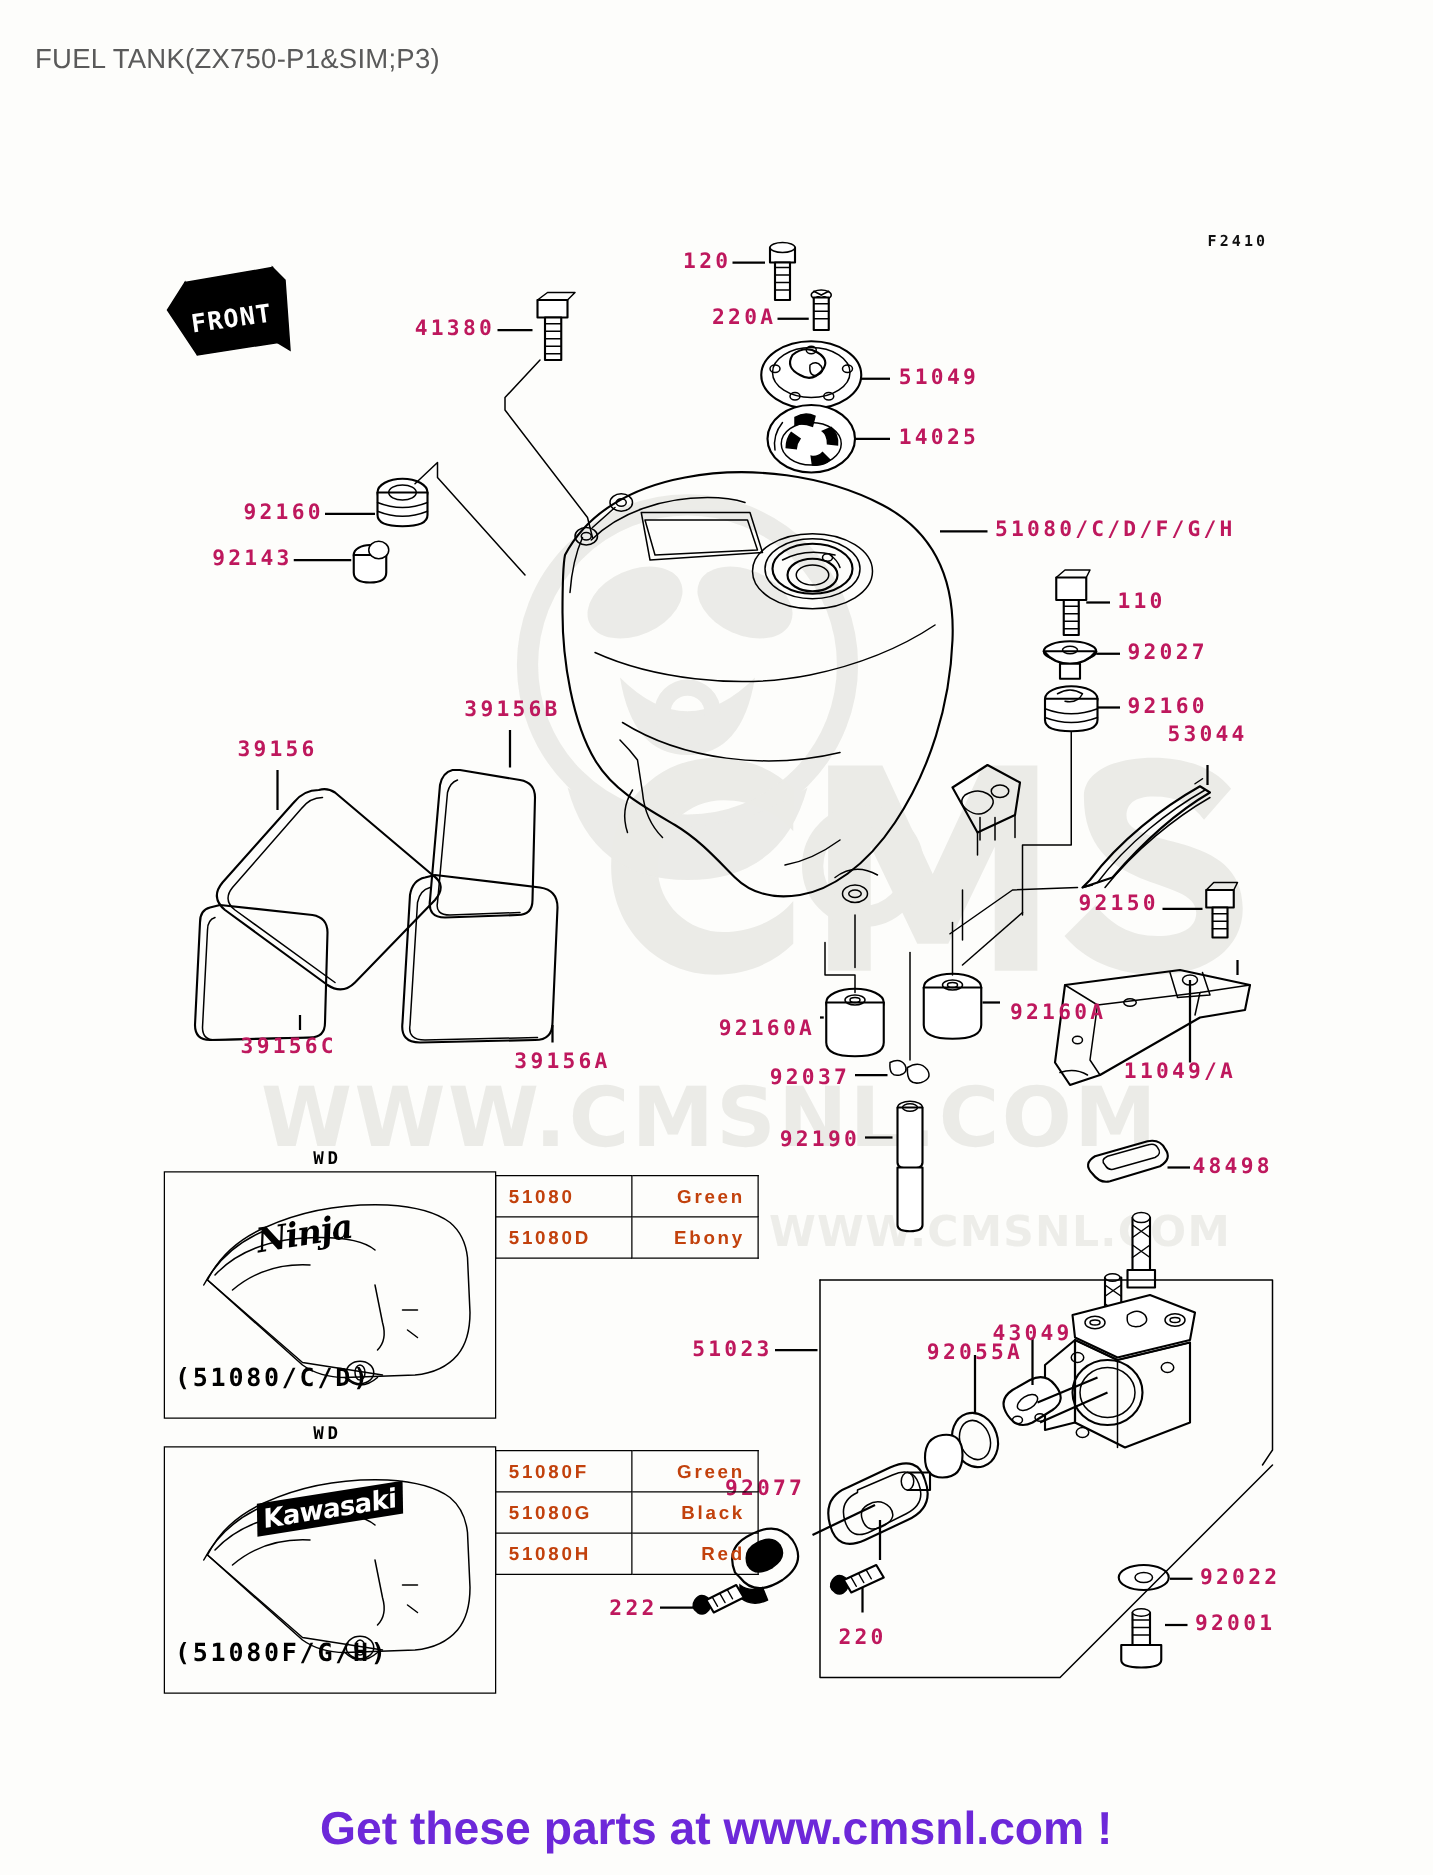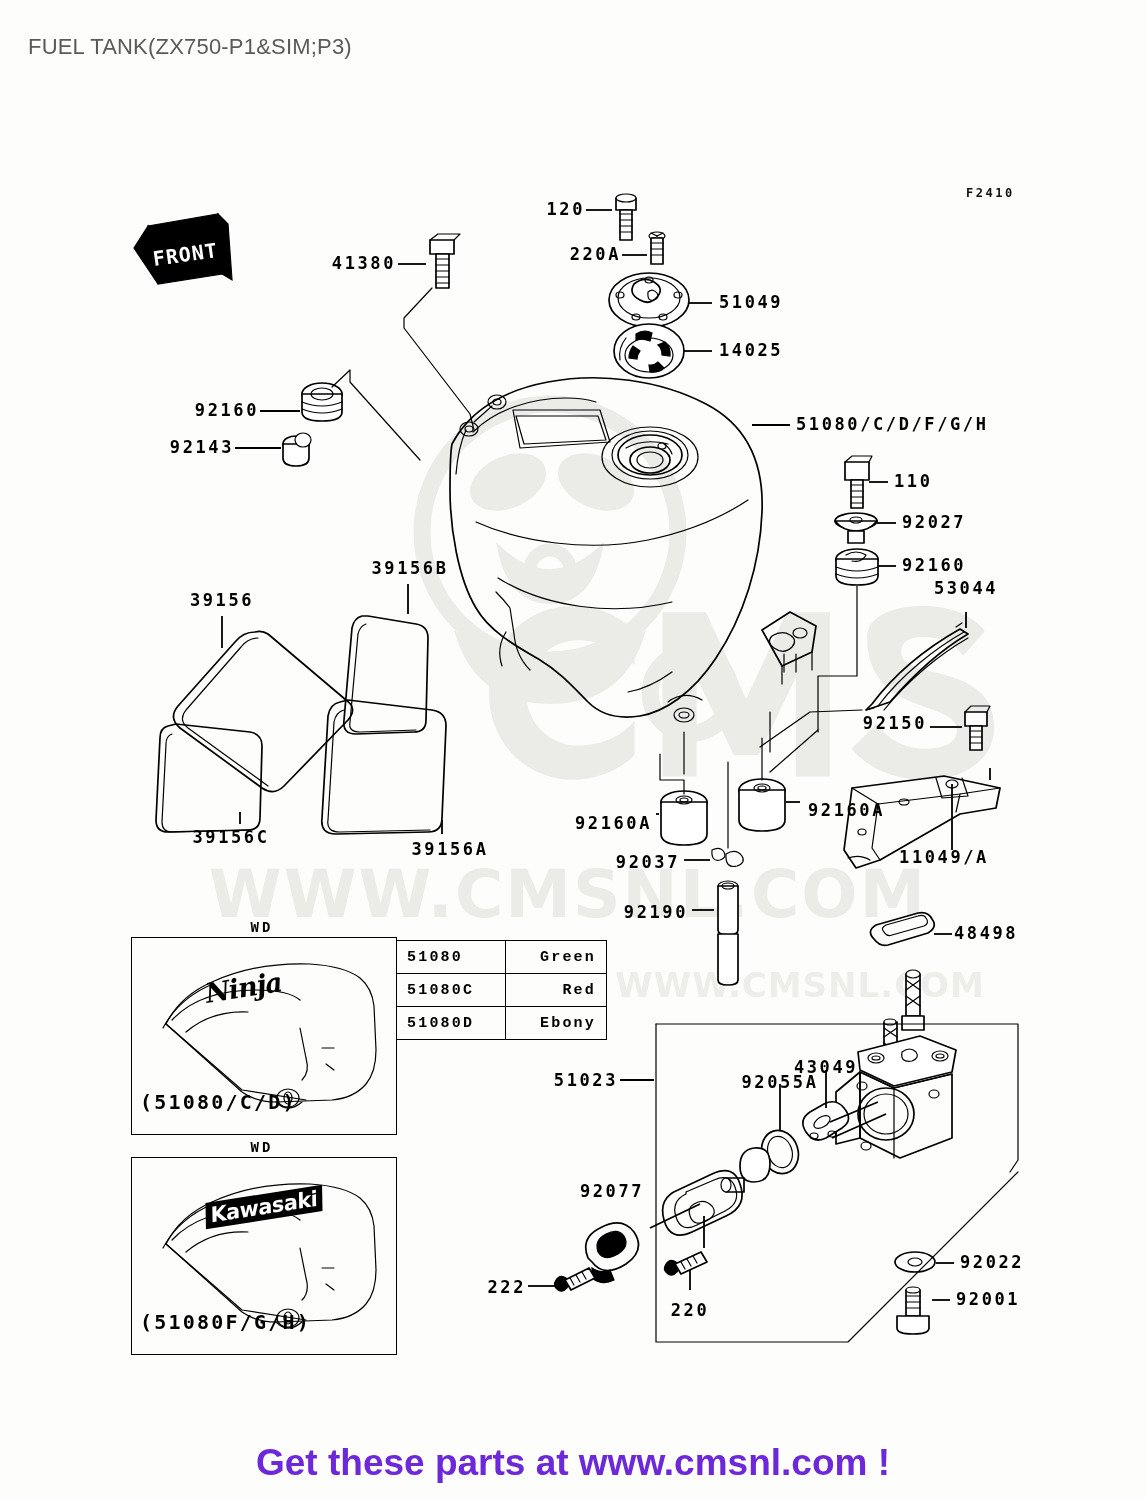--- a/index.html
+++ b/index.html
@@ -12,21 +12,21 @@
   .title{
     position:absolute;left:28px;top:22px;
     font-family:"Liberation Sans","DejaVu Sans",sans-serif;
     font-size:22px;color:#5a5a5a;letter-spacing:.2px;white-space:nowrap;
   }
   .diagcode{
     position:absolute;left:966px;top:174px;
     font-size:12px;letter-spacing:2.5px;color:#111;font-weight:bold;
   }
   .lbl{
-    position:absolute;font-size:17px;letter-spacing:2.6px;color:#000000;
+    position:absolute;font-size:17px;letter-spacing:2.6px;color:#be185d;
     white-space:nowrap;font-weight:bold;
   }
   .lbl.r{transform:translateX(-100%);}
   .lbl.c{transform:translateX(-50%);}
   .cap{
     position:absolute;font-size:20px;letter-spacing:2.2px;color:#000;
     white-space:nowrap;font-weight:bold;
   }
   .wdlabel{
     position:absolute;font-size:14px;letter-spacing:3px;font-weight:bold;color:#000;
@@ -40,22 +40,22 @@
   .ink-white{fill:#fff;stroke:#000;stroke-width:1.7;stroke-linejoin:round;}
   .ink-white-thin{fill:#fff;stroke:#000;stroke-width:1.2;stroke-linejoin:round;}
   .wm{fill:#ebebe7;stroke:none;}
   .wmtxt{
     fill:#ebebe7;font-family:"DejaVu Sans","Liberation Sans",sans-serif;
     font-weight:bold;stroke:none;
   }
   .tbl{position:absolute;border-collapse:collapse;}
   .tbl td{
     border:1.6px solid #000;font-size:15px;letter-spacing:2.2px;
-    font-weight:bold;padding:5px 10px;color:#000000;height:22px;
-    font-family:Liberation Mono, monospace;
+    font-weight:bold;padding:5px 10px;color:#c2410c;height:22px;
+    font-family:Liberation Sans, sans-serif;
   }
   .tbl td.code{width:88px;text-align:left;}
   .tbl td.color{width:80px;text-align:right;}
   .panelbox{position:absolute;border:1.8px solid #000;background:transparent;}
   .footer{
     position:absolute;left:50%;top:1430px;transform:translateX(-50%);
     font-family:"Liberation Sans","DejaVu Sans",sans-serif;
     font-size:37px;font-weight:bold;color:#6d28d9;white-space:nowrap;
   }
   .logo-ninja{
@@ -507,24 +507,20 @@
   <div class="logo-ninja" style="left:205px;top:960px">Ninja</div>
   <div class="cap" style="left:140px;top:1078px">(51080/C/D)</div>
 
   <table class="tbl" style="left:396px;top:928px">
     <tbody>
         <tr>
       <td class="code">51080</td>
       <td class="color">Green</td>
     </tr>
     <tr>
-      <td class="code">51080C</td>
-      <td class="color">Red</td>
-    </tr>
-    <tr>
       <td class="code">51080D</td>
       <td class="color">Ebony</td>
     </tr>
   </tbody>
     </table>
 
   <div class="wdlabel" style="left:262px;top:1127px">WD</div>
   <div class="panelbox" style="left:131px;top:1145px;width:264px;height:196px"></div>
 
   <svg style="left:0;top:0">
@@ -539,16 +535,32 @@
       <path class="ink-thin" d="M300,1236 L306,1266 q4,14 -4,22"></path>
       <path class="ink-thin" d="M322,1256 h12 M326,1272 l8,6"></path>
       <ellipse class="ink-thin" cx="288" cy="1306" rx="11" ry="9"></ellipse>
       <ellipse class="ink-thin" cx="288" cy="1306" rx="4" ry="6"></ellipse>
       <path class="ink-thin" d="M276,1310 q12,12 26,0"></path>
     </g>
   </svg>
   <div class="logo-kaw" style="left:205px;top:1182px">Kawasaki</div>
   <div class="cap" style="left:140px;top:1298px">(51080F/G/H)</div>
 
+  <table class="tbl" style="left:396px;top:1148px">
+    <tbody>
+        <tr>
+      <td class="code">51080F</td>
+      <td class="color">Green</td>
+    </tr>
+    <tr>
+      <td class="code">51080G</td>
+      <td class="color">Black</td>
+    </tr>
+    <tr>
+      <td class="code">51080H</td>
+      <td class="color">Red</td>
+    </tr>
+  </tbody>
+    </table>
 
   <div class="footer">Get these parts at www.cmsnl.com !</div>
 
 </div>
 
 </body></html>

